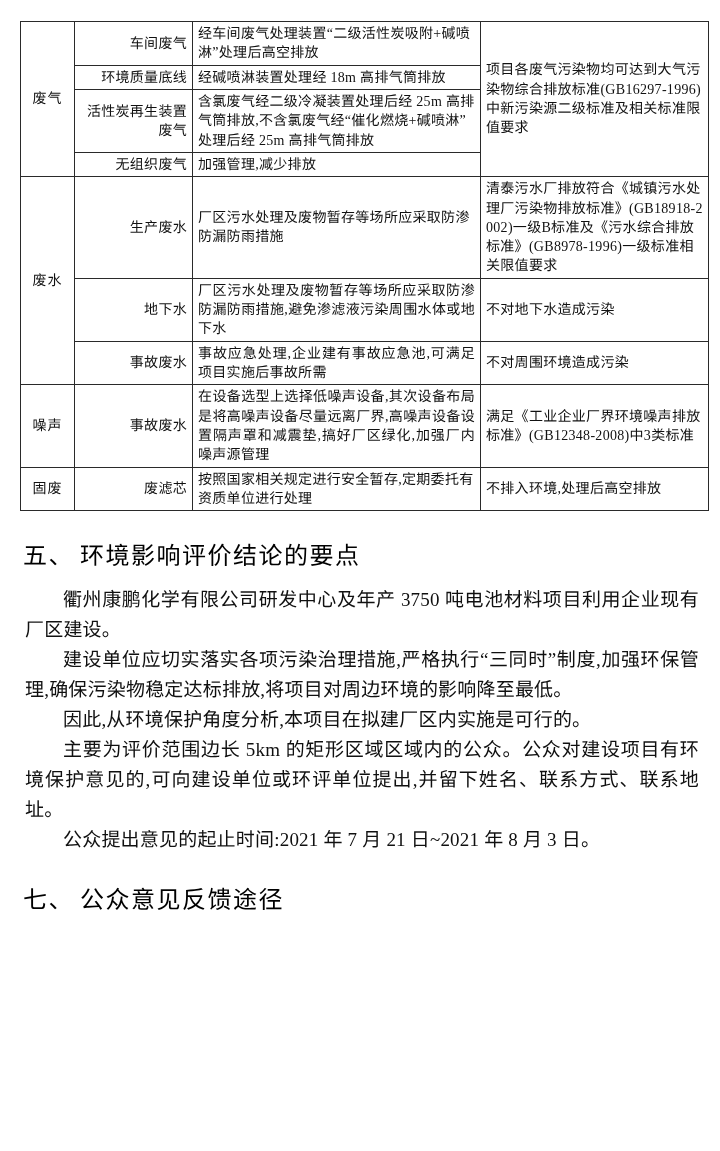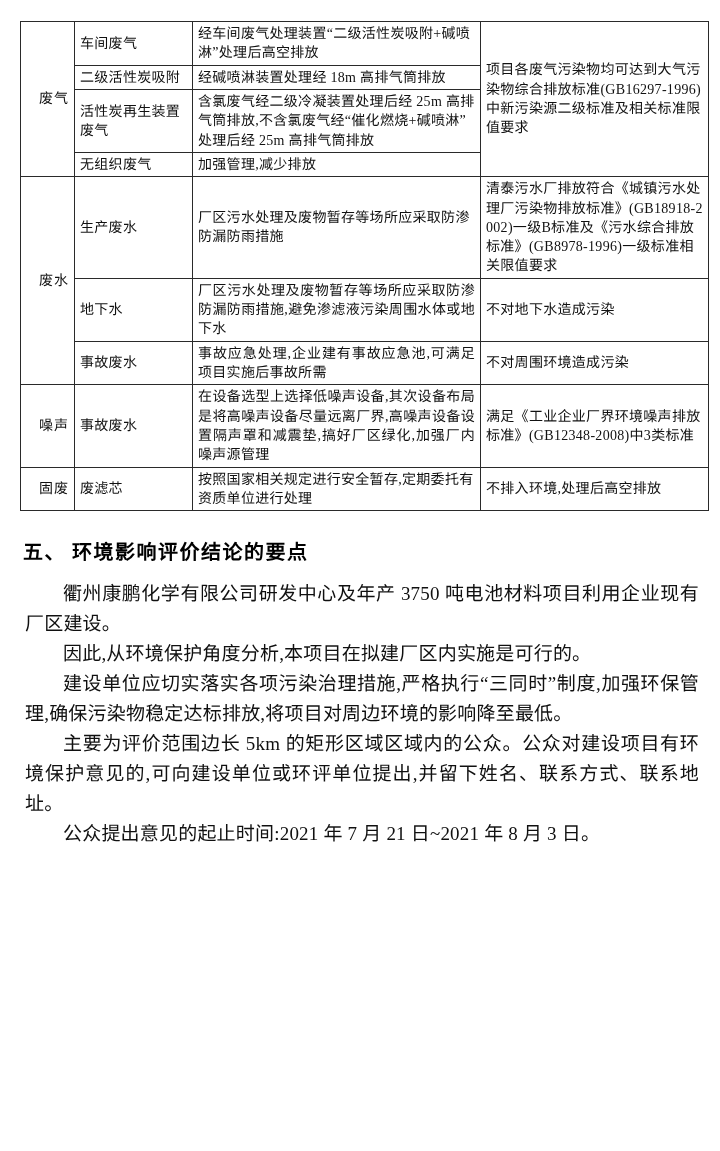--- a/index.html
+++ b/index.html
@@ -30,38 +30,38 @@
     line-height: 1.38;
     letter-spacing: 0.3px;
   }
   table.ptable td {
     border: 1px solid #2a2a2a;
     padding: 2px 5px;
     vertical-align: middle;
     word-break: break-all;
   }
   td.cat {
-    text-align: right;
+    text-align: center;
     letter-spacing: 1px;
   }
   td.sub {
-    text-align: left;
+    text-align: right;
   }
   td.mea-c, td.con {
   }
   td.mea-l {
     text-align: justify;
   }
 
   
   .sec-heading {
     margin: 25px 0 14px 3px;
     font-family: "Liberation Sans", "DejaVu Sans", sans-serif;
-    font-size: 20px;
-    font-weight: bold;
+    font-size: 24px;
+    font-weight: normal;
     letter-spacing: 1.5px;
     color: #000000;
   }
   .sec-heading .hnum { margin-right: 6px; }
   .body-para {
     margin: 0 8px 0 5px;
     font-size: 19px;
     line-height: 30px;
     text-align: justify;
     text-indent: 2em;
@@ -83,21 +83,21 @@
     </colgroup>
     <tbody>
 
       <tr>
         <td class="cat" rowspan="4">废气</td>
         <td class="sub">车间废气</td>
         <td class="mea-c">经车间废气处理装置“二级活性炭吸附+碱喷淋”处理后高空排放</td>
         <td class="con" rowspan="4">项目各废气污染物均可达到大气污染物综合排放标准(GB16297-1996)中新污染源二级标准及相关标准限值要求</td>
       </tr>
       <tr>
-        <td class="sub">二级活性炭吸附</td>
+        <td class="sub">环境质量底线</td>
         <td class="mea-c">经碱喷淋装置处理经 18m 高排气筒排放</td>
       </tr>
       <tr>
         <td class="sub">活性炭再生装置废气</td>
         <td class="mea-c">含氯废气经二级冷凝装置处理后经 25m 高排气筒排放,不含氯废气经“催化燃烧+碱喷淋”处理后经 25m 高排气筒排放</td>
       </tr>
       <tr>
         <td class="sub">无组织废气</td>
         <td class="mea-c">加强管理,减少排放</td>
       </tr>
@@ -130,20 +130,21 @@
         <td class="cat">固废</td>
         <td class="sub">废滤芯</td>
         <td class="mea-c">按照国家相关规定进行安全暂存,定期委托有资质单位进行处理</td>
         <td class="con">不排入环境,处理后高空排放</td>
       </tr>
     </tbody>
   </table>
 
   <h2 class="sec-heading"><span class="hnum">五、</span><span>环境影响评价结论的要点</span></h2>
   <p class="body-para">衢州康鹏化学有限公司研发中心及年产 3750 吨电池材料项目利用企业现有厂区建设。</p>
+  <p class="body-para">建设单位应切实落实各项污染治理措施,严格执行“三同时”制度,加强环保管理,确保污染物稳定达标排放,将项目对周边环境的影响降至最低。</p>
   <p class="body-para">因此,从环境保护角度分析,本项目在拟建厂区内实施是可行的。</p>
-  <p class="body-para">建设单位应切实落实各项污染治理措施,严格执行“三同时”制度,加强环保管理,确保污染物稳定达标排放,将项目对周边环境的影响降至最低。</p>
 
   <p class="body-para">主要为评价范围边长 5km 的矩形区域区域内的公众。公众对建设项目有环境保护意见的,可向建设单位或环评单位提出,并留下姓名、联系方式、联系地址。</p>
   <p class="body-para">公众提出意见的起止时间:2021 年 7 月 21 日~2021 年 8 月 3 日。</p>
 
+  <h2 class="sec-heading"><span class="hnum">七、</span><span>公众意见反馈途径</span></h2>
 
 </div>
 
 </body></html>

